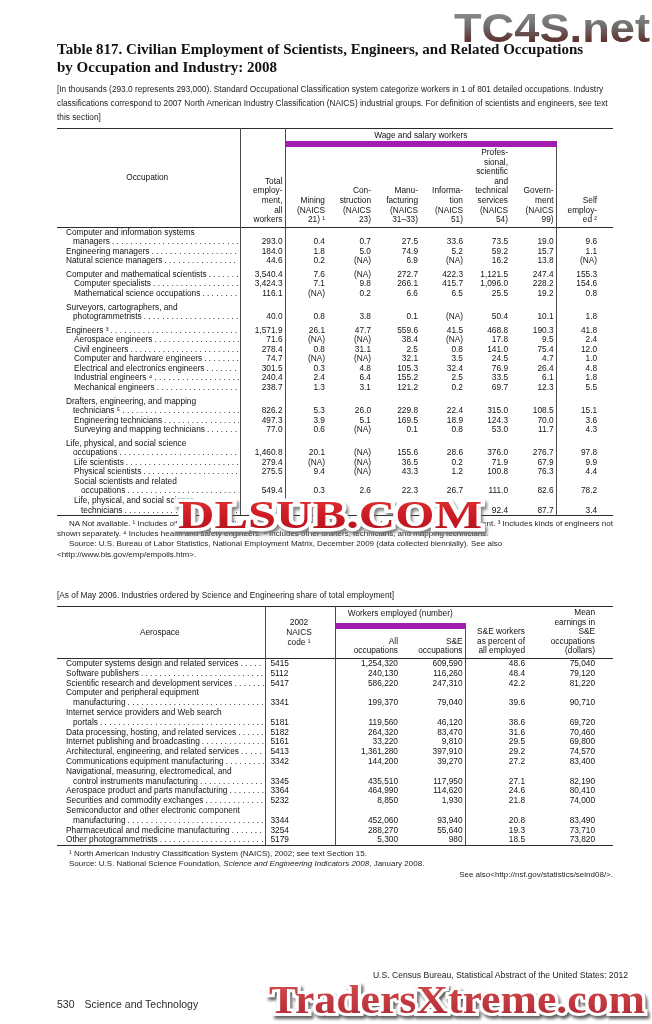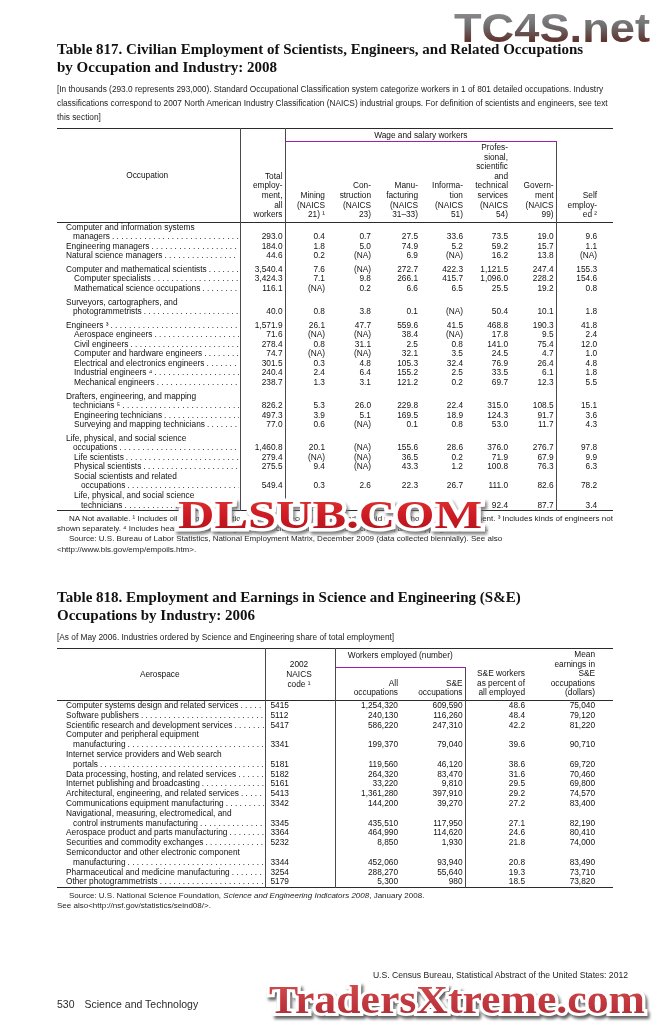--- a/index.html
+++ b/index.html
@@ -17,21 +17,21 @@
   .tbl-note{font-size:8.3px;line-height:14px;margin:0 0 4px 0;color:#222;max-width:556px;}
 
   
   table{border-collapse:collapse;table-layout:fixed;width:556px;
         font-size:8.3px;color:#111;}
   .t817 table{border-top:1.5px solid #2b2b2b;}
   .t818 table{border-top:1.5px solid #2b2b2b;}
   th{font-weight:normal;white-space:pre-line;vertical-align:bottom;padding:1px 2px 2px 0;}
   th.num-h{text-align:right;line-height:9.6px;}
   thead{border-bottom:1.5px solid #2b2b2b;}
-  th.spanner{text-align:center;vertical-align:top;border-bottom:1px solid #a21caf;
+  th.spanner{text-align:center;vertical-align:top;border-bottom:6px solid #a21caf;
              padding:1px 0 1px 0;line-height:10px;}
   th.occ-h{text-align:center;vertical-align:middle;}
   .bR{border-right:1px solid #4a4a4a;}
 
   tbody{border-bottom:1.5px solid #2b2b2b;}
   td{padding:0 2px 0 0;vertical-align:bottom;line-height:9.6px;}
   .t817 td{line-height:9.55px;}
   .t818 td{line-height:9.8px;}
   td.num{text-align:right;white-space:nowrap;}
   td.padwide{padding-right:16px;}
@@ -46,21 +46,21 @@
   .lbl-line{display:flex;align-items:baseline;min-width:0;}
   .lbl-line .txt{white-space:nowrap;flex:0 0 auto;margin-left:9px;}
   .lbl-line .dots{flex:1 1 auto;overflow:hidden;white-space:nowrap;color:#222;margin-left:2px;}
   .lbl-line .dots::before{content:". . . . . . . . . . . . . . . . . . . . . . . . . . . . . . . . . . . . . . . . . . . . . .";}
   .ind1 .lbl-line{padding-left:8px;}
   .lbl-line.cont{padding-left:7px;}
   .ind1 .lbl-line.cont{padding-left:15px;}
 
   .footnotes{font-size:8px;line-height:10.2px;margin-top:3px;color:#1c1c1c;}
   .footnotes p{margin:0;text-indent:12px;}
-  .footnotes .noindent{text-indent:0;}
+  .footnotes .noindent{text-indent:0;text-align:right;}
 
   
   .footer-left{position:absolute;left:57px;top:998px;font-size:10.5px;color:#2a2a2a;}
   .footer-left .pageno{margin-right:10px;}
   .footer-right{position:absolute;right:24px;top:970px;font-size:8.6px;color:#222;}
 
   
   .wm{position:absolute;pointer-events:none;}
   .wm-top{top:0px;right:0px;}
   .wm-mid{left:170px;top:486px;}
@@ -386,21 +386,21 @@
                 <span class="txt">Engineering technicians</span>
                 <span class="dots"></span>
               </div>
             </td>
             <td class="num bR">497.3</td>
             <td class="num">3.9</td>
             <td class="num">5.1</td>
             <td class="num">169.5</td>
             <td class="num">18.9</td>
             <td class="num">124.3</td>
-            <td class="num bR">91.7</td>
+            <td class="num bR">70.0</td>
             <td class="num padwide">3.6</td>
           </tr>
           <tr>
             <td class="occ ind1 bR">
               <div class="lbl-line">
                 <span class="txt">Surveying and mapping technicians</span>
                 <span class="dots"></span>
               </div>
             </td>
             <td class="num bR">77.0</td>
@@ -454,21 +454,21 @@
                 <span class="dots"></span>
               </div>
             </td>
             <td class="num bR">275.5</td>
             <td class="num">9.4</td>
             <td class="num">(NA)</td>
             <td class="num">43.3</td>
             <td class="num">1.2</td>
             <td class="num">100.8</td>
             <td class="num bR">76.3</td>
-            <td class="num padwide">6.3</td>
+            <td class="num padwide">4.4</td>
           </tr>
           <tr>
             <td class="occ ind1 bR">
               <div class="lbl-line">
                 <span class="txt">Social scientists and related</span>
               </div>
               <div class="lbl-line cont">
                 <span class="txt">occupations</span>
                 <span class="dots"></span>
               </div>
@@ -504,21 +504,20 @@
         </tbody>
     </table>
 
     <div class="footnotes">
       <p>NA Not available. ¹ Includes oil and gas extraction. ² Includes secondary jobs and unpaid private household employment. ³ Includes kinds of engineers not shown separately. ⁴ Includes health and safety engineers. ⁵ Includes other drafters, technicians, and mapping technicians.</p>
       <p>Source: U.S. Bureau of Labor Statistics, National Employment Matrix, December 2009 (data collected biennially). See also &lt;http://www.bls.gov/emp/empoils.htm&gt;.</p>
     </div>
   </section>
 
   <section class="tsec t818">
-    <h2 class="tbl-title">Table 818. Employment and Earnings in Science and Engineering (S&amp;E) Occupations by Industry: 2006</h2>
     <p class="tbl-note">[As of May 2006. Industries ordered by Science and Engineering share of total employment]</p>
 
     <table>
       <colgroup>
         <col style="width:208px">
           <col style="width:70px">
           <col style="width:65px">
         <col style="width:65px">
           <col style="width:62px">
           <col style="width:86px">
@@ -751,20 +750,21 @@
             <td class="naics bR">5179</td>
             <td class="num">5,300</td>
             <td class="num bR">980</td>
             <td class="num">18.5</td>
             <td class="num padwide">73,820</td>
           </tr>
         </tbody>
     </table>
 
     <div class="footnotes">
+      <p>¹ North American Industry Classification System (NAICS), 2002; see text Section 15.</p>
       <p><span>Source: U.S. National Science Foundation, </span><i>Science and Engineering Indicators 2008</i><span>, January 2008.</span></p>
       <p class="noindent">See also&lt;http://nsf.gov/statistics/seind08/&gt;.</p>
     </div>
   </section>
 
   <div class="footer-left">
     <span class="pageno">530</span><span>Science and Technology</span>
   </div>
   <div class="footer-right">U.S. Census Bureau, Statistical Abstract of the United States: 2012</div>
 

